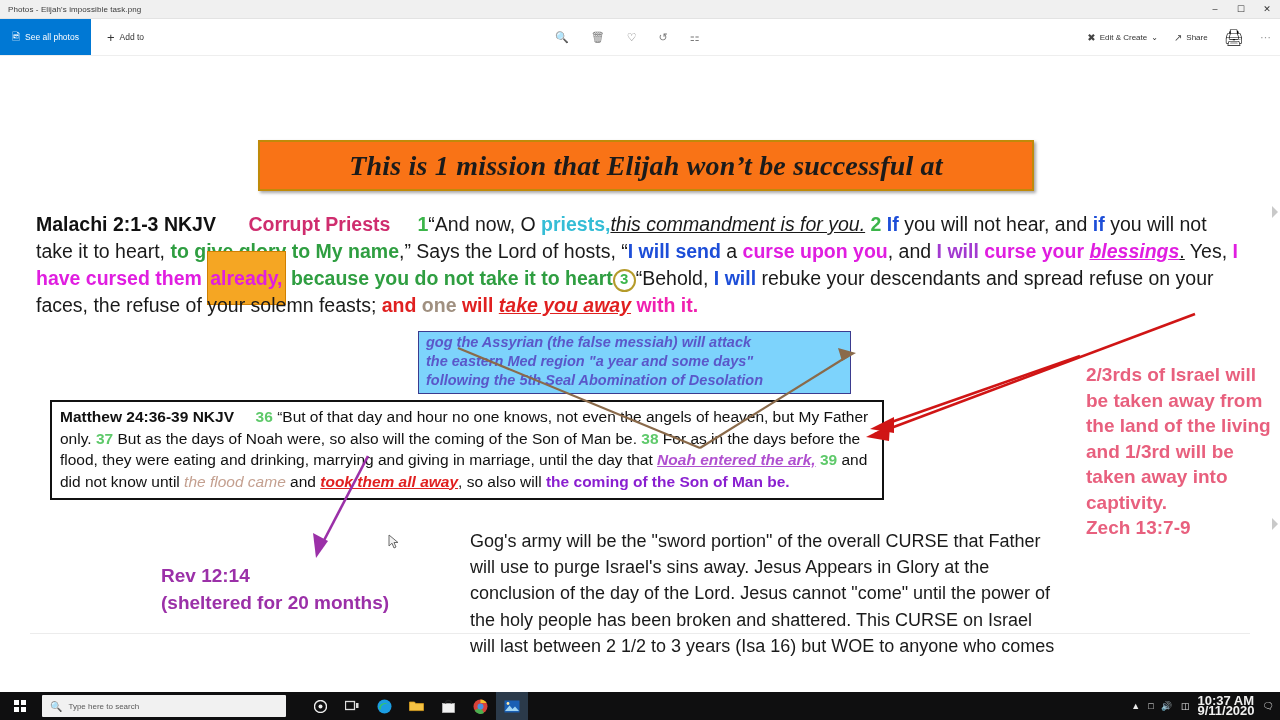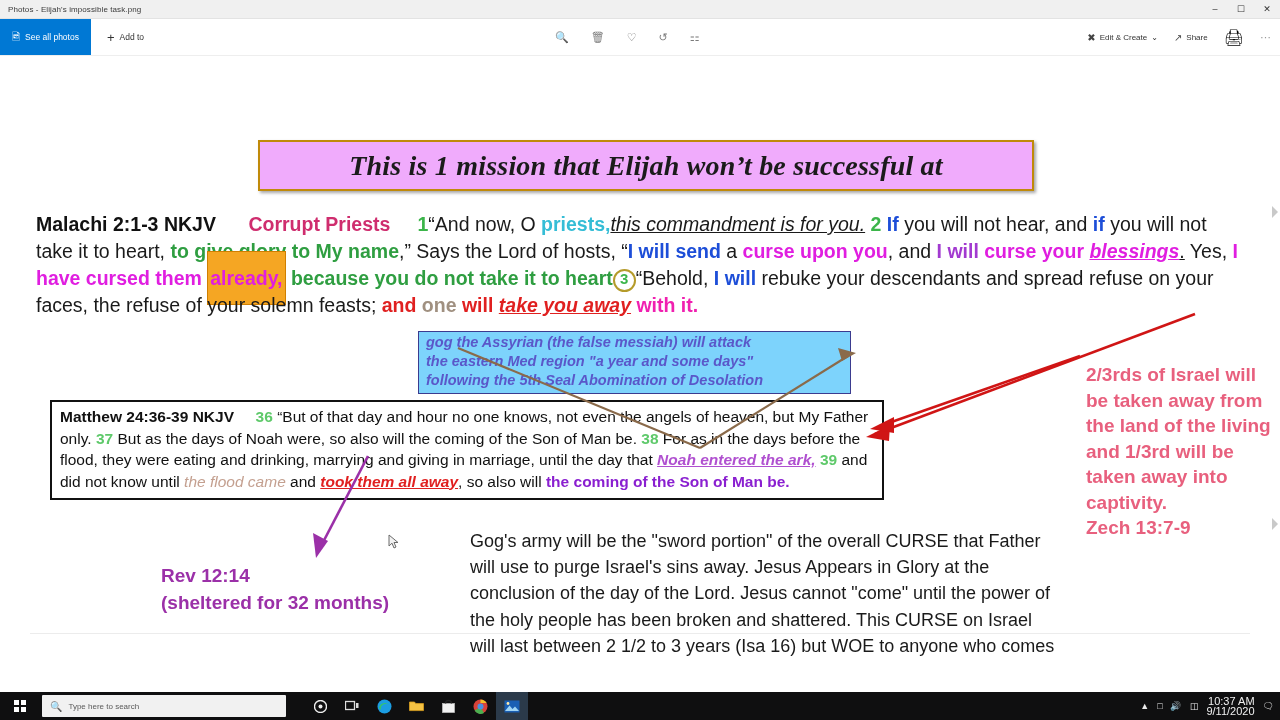--- a/index.html
+++ b/index.html
@@ -41,21 +41,21 @@
   .rt-item .gl{font-size:10px;color:#444;}
   .rt-dots{font-size:11px;color:#9a9a9a;letter-spacing:1px;}
 
   
   .canvas{position:relative;width:1280px;height:600px;background:#fff;overflow:hidden;}
   .canvas::after{content:"";position:absolute;left:30px;right:30px;bottom:22px;height:1px;background:#ececec;}
 
   
   .banner{
     position:absolute;left:258px;top:84px;width:772px;height:47px;
-    background:#f0abfc;border:2px solid #c08a0a;
+    background:#f97316;border:2px solid #c08a0a;
     display:flex;align-items:center;justify-content:center;
     box-shadow:2px 2px 3px rgba(0,0,0,.35);
   }
   .banner span{
     font-family:"Liberation Serif",serif;font-style:italic;font-weight:700;
     font-size:28px;color:#1b1b1b;white-space:nowrap;letter-spacing:.2px;
   }
 
   
   .malachi{
@@ -143,21 +143,21 @@
     width:228px;height:22px;background:#f1f1f1;border-radius:1px;
     display:flex;align-items:center;gap:6px;padding:0 8px;margin-left:2px;
   }
   .tb-search .gl{font-size:10px;color:#555;}
   .tb-search span.ph{font-size:8px;color:#5a5a5a;}
   .tb-icons{display:flex;align-items:center;gap:0;margin-left:18px;}
   .tb-ico{width:32px;height:28px;display:flex;align-items:center;justify-content:center;font-size:12px;color:#ddd;}
   .tb-ico.active{background:#2b3a4a;}
   .tb-right{position:absolute;right:6px;display:flex;align-items:center;gap:8px;color:#eaeaea;}
   .tb-right .gl{font-size:9px;}
-  .tb-clock{font-size:11px;line-height:10px;text-align:right;color:#f0f0f0;}
+  .tb-clock{font-size:13px;line-height:10px;text-align:left;color:#f0f0f0;font-weight:bold;}
   .squares{display:grid;grid-template-columns:5px 5px;grid-template-rows:5px 5px;gap:1.5px;}
   .squares i{display:block;width:5px;height:5px;background:#fff;}
 </style>
 </head>
 <body>
 
 <div id="app">
 
   <div class="titlebar">
     <div class="titlebar-text">Photos - Elijah's impossible task.png</div>
@@ -221,21 +221,21 @@
       <p><span class="mt-hd">Matthew 24:36-39 NKJV</span>&nbsp;&nbsp;&nbsp;&nbsp;&nbsp;<span class="c-vg">36</span> <span>“But of that day and hour no one knows, not even the angels of heaven, but My Father only. </span><span class="c-vg">37</span><span> But as the days of Noah were, so also will the coming of the Son of Man be. </span><span class="c-vg">38</span><span> For as in the days before the flood, they were eating and drinking, marrying and giving in marriage, until the day that </span><span class="c-noah">Noah entered the ark,</span> <span class="c-vg">39</span><span> and did not know until </span><span class="c-flood">the flood came</span><span> and </span><span class="c-took">took them all away</span><span>, so also will </span><span class="c-son">the coming of the Son of Man be.</span></p>
     </div>
 
     <div class="redcol">
       <span>2/3rds of Israel will be taken away from the land of the living and 1/3rd will be taken away into captivity.</span>
       <div>Zech 13:7-9</div>
     </div>
 
     <div class="rev">
       <div>Rev 12:14</div>
-      <div>(sheltered for 32 months)</div>
+      <div>(sheltered for 20 months)</div>
     </div>
 
     <div class="gogarmy">Gog's army will be the "sword portion" of the overall CURSE that Father will use to purge Israel's sins away. Jesus Appears in Glory at the conclusion of the day of the Lord. Jesus cannot "come" until the power of the holy people has been broken and shattered. This CURSE on Israel will last between 2 1/2 to 3 years (Isa 16) but WOE to anyone who comes against the apple of Father's eye.</div>
 
     <svg class="ovl">
 
       <g stroke="#8a6a4a" stroke-width="2.2" fill="none">
         <path d="M458,292 L700,392"></path>
         <path d="M700,392 L848,300"></path>
         <path d="M856,297 L838,292 L842,305 Z" fill="#8a6a4a" stroke="none"></path>

